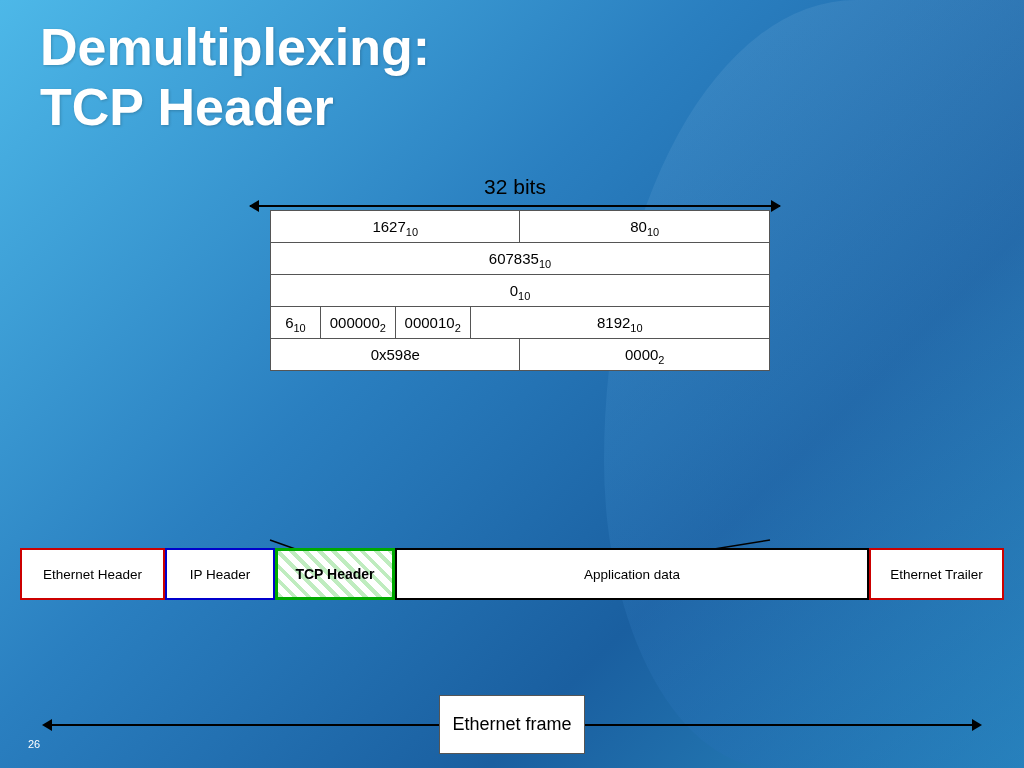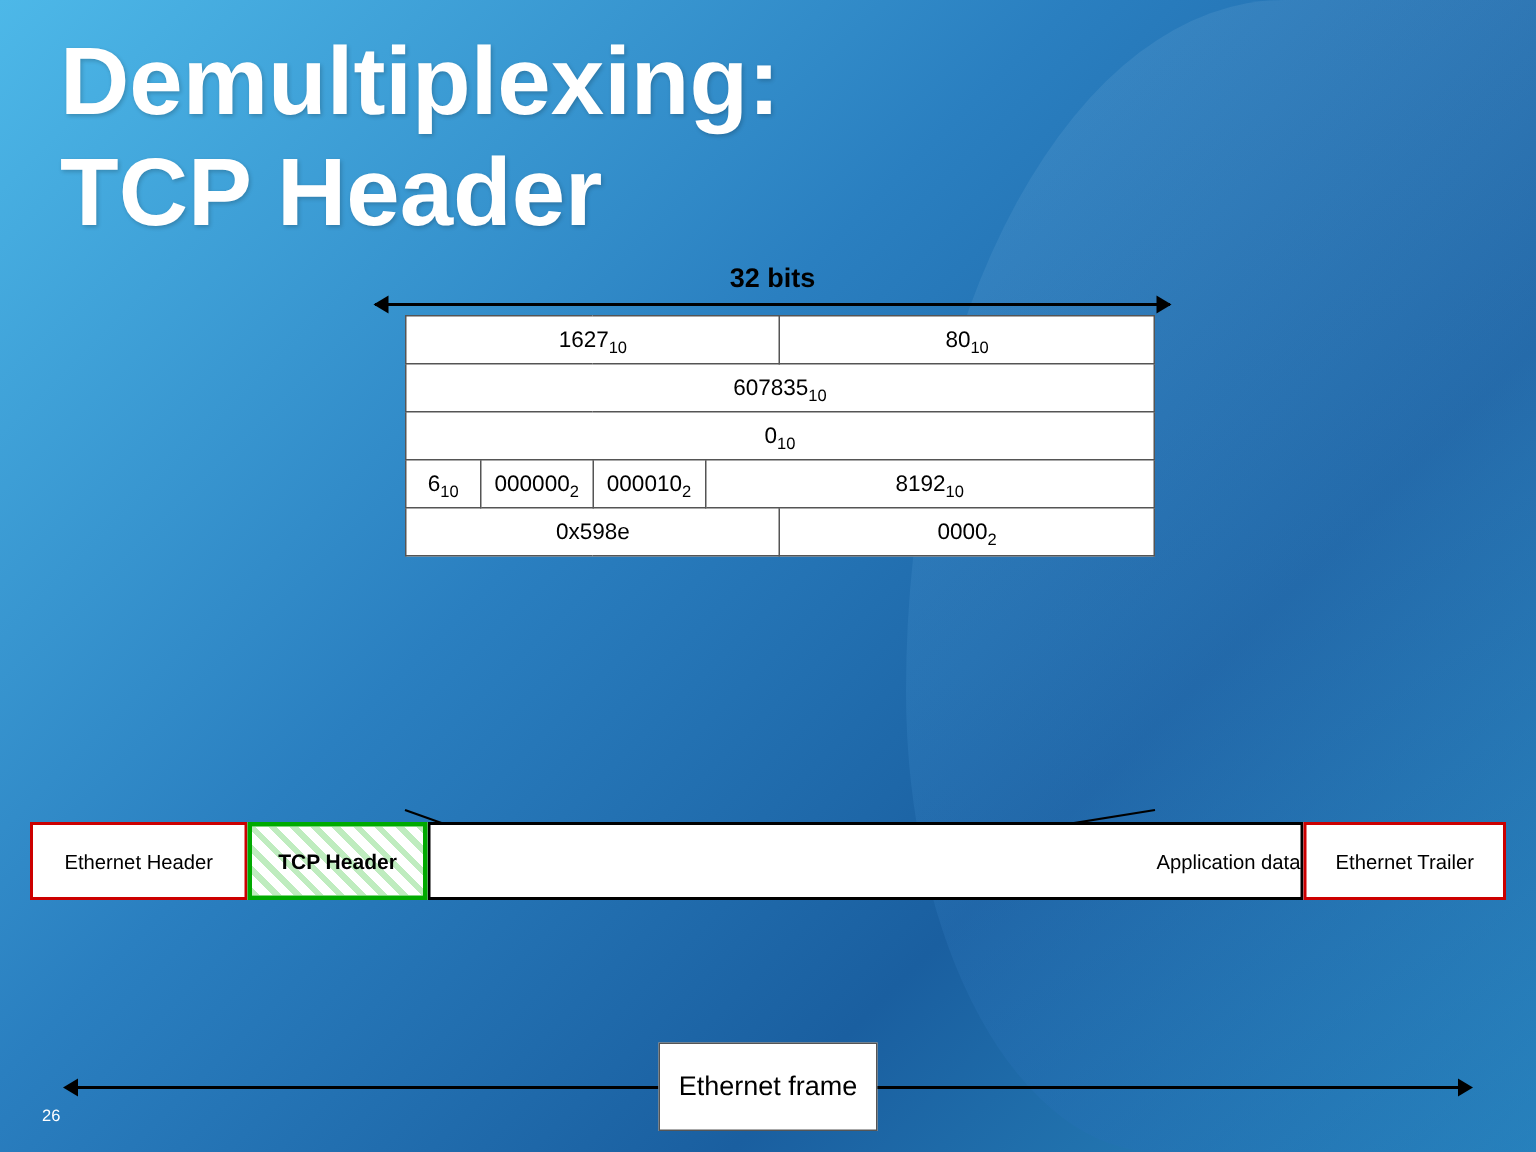--- a/index.html
+++ b/index.html
@@ -32,41 +32,41 @@
       pointer-events: none;
     }
 
     .title-area {
       position: absolute;
       top: 18px;
       left: 40px;
     }
 
     .title-text {
-      font-size: 64px;
+      font-size: 52px;
       font-weight: bold;
       color: #ffffff;
       line-height: 1.15;
       text-shadow: 1px 1px 3px rgba(0,0,0,0.2);
     }
 
     
     .bits-arrow-area {
       position: absolute;
       top: 175px;
       left: 250px;
       width: 530px;
       display: flex;
       flex-direction: column;
       align-items: center;
     }
 
     .bits-label {
-      font-size: 18px;
-      font-weight: bold;
+      font-size: 21px;
+      font-weight: normal;
       color: #000;
       margin-bottom: 6px;
     }
 
     .arrow-line {
       width: 100%;
       display: flex;
       align-items: center;
     }
 
@@ -191,21 +191,20 @@
     .tcp-header-label {
       position: relative;
       z-index: 1;
       font-weight: bold;
       font-size: 14px;
     }
 
     .frame-box.app-data {
       flex: 1;
       border-color: #000;
-      justify-content: flex-end;
     }
 
     .frame-box.eth-trailer {
       border-color: #cc0000;
       width: 135px;
     }
 
     
     .ethernet-frame-label-area {
       position: absolute;
@@ -328,20 +327,23 @@
     <line x1="770" y1="540" x2="508" y2="582" stroke="#000" stroke-width="1.5"></line>
   </svg>
 
   <div class="ethernet-frame-area">
     <div class="frame-boxes">
 
       <div class="frame-box eth-header">
         <span>Ethernet Header</span>
       </div>
 
+      <div class="frame-box ip-header">
+        <span>IP Header</span>
+      </div>
 
       <div class="frame-box tcp-header">
         <div class="tcp-hatch"></div>
         <span class="tcp-header-label">TCP Header</span>
       </div>
 
       <div class="frame-box app-data">
         <span>Application data</span>
       </div>
 

